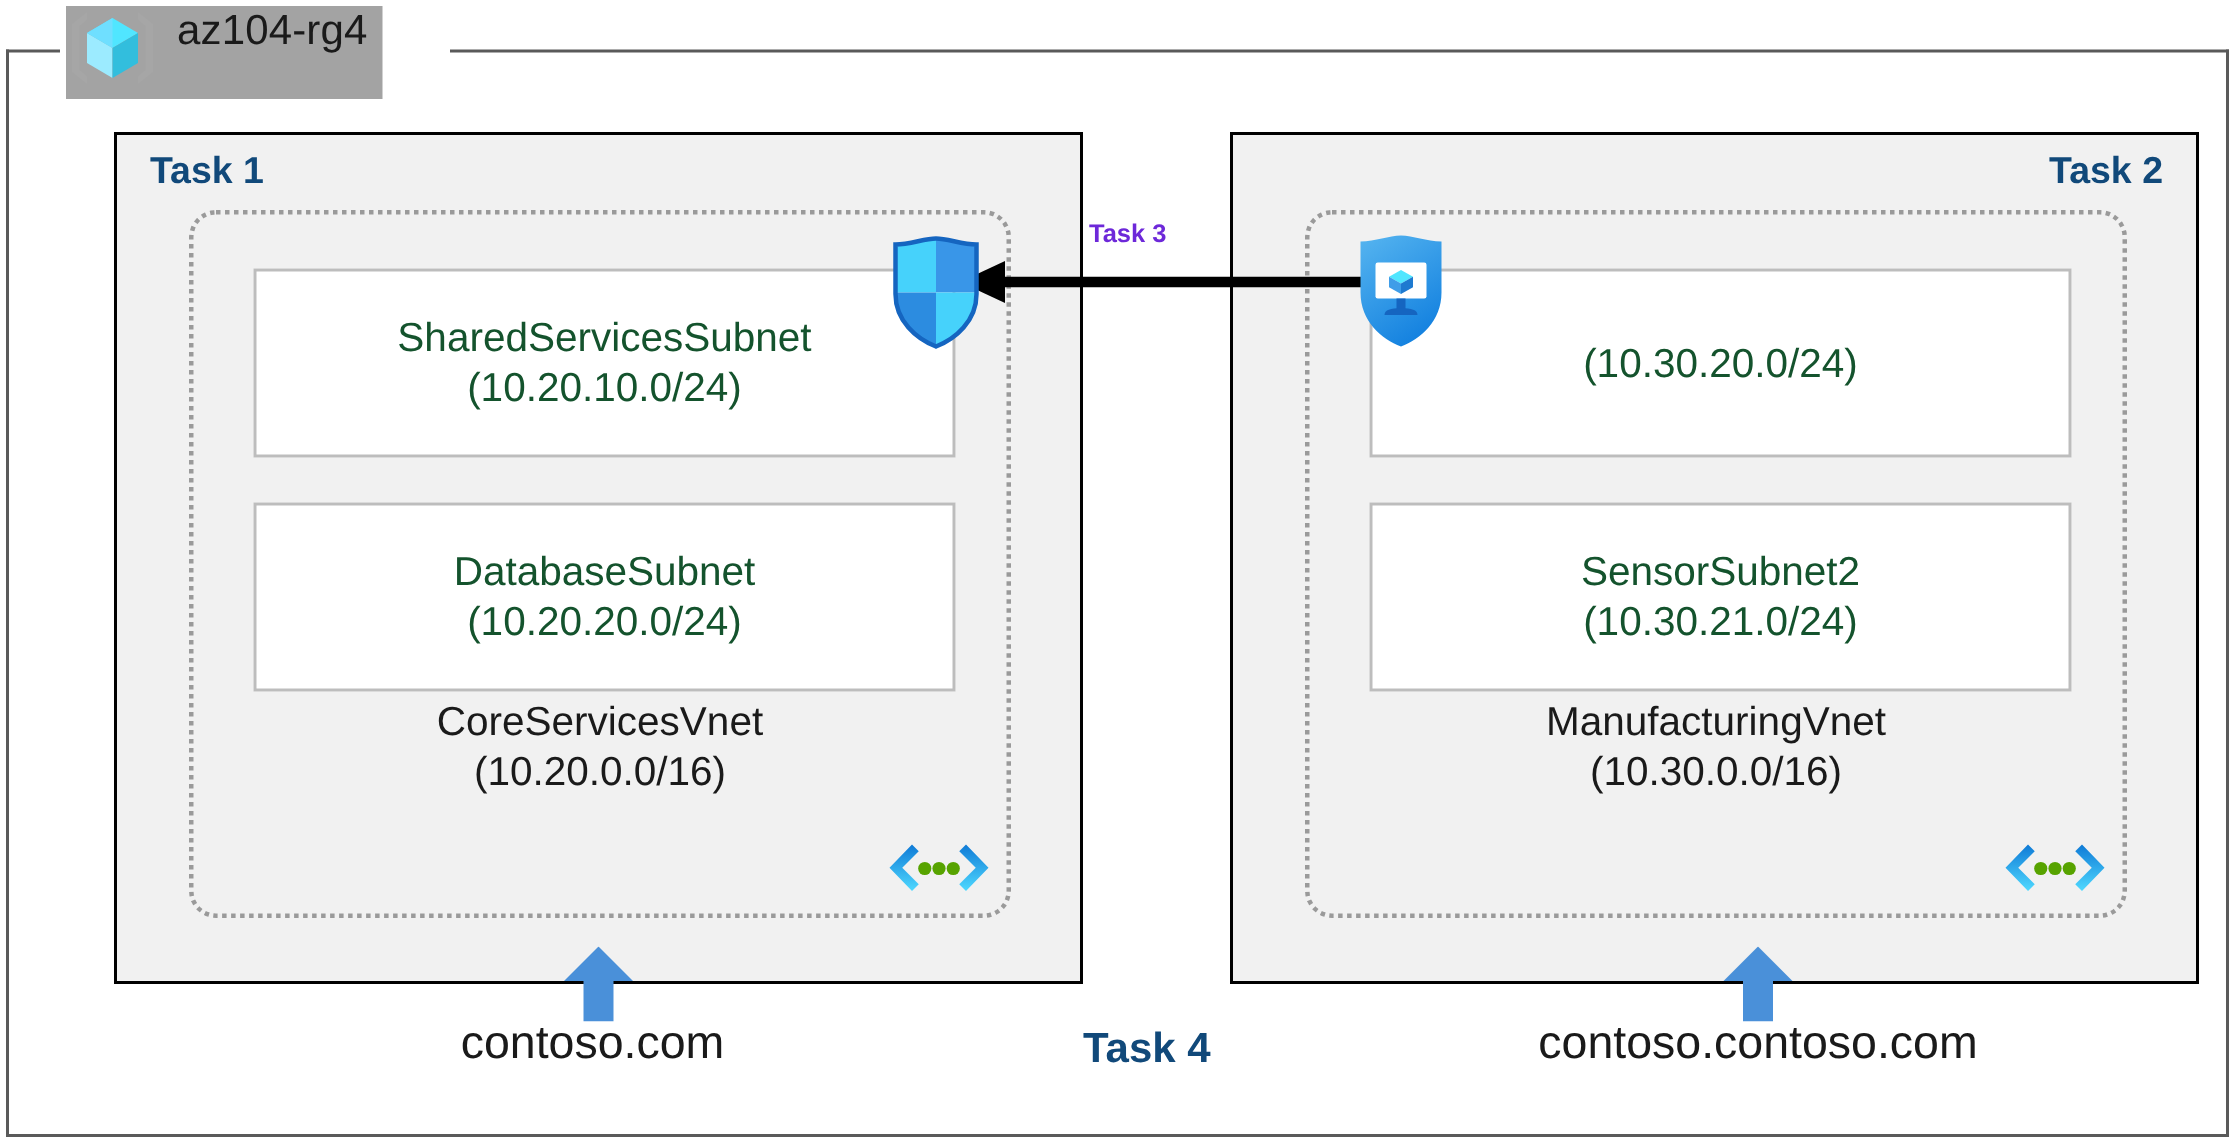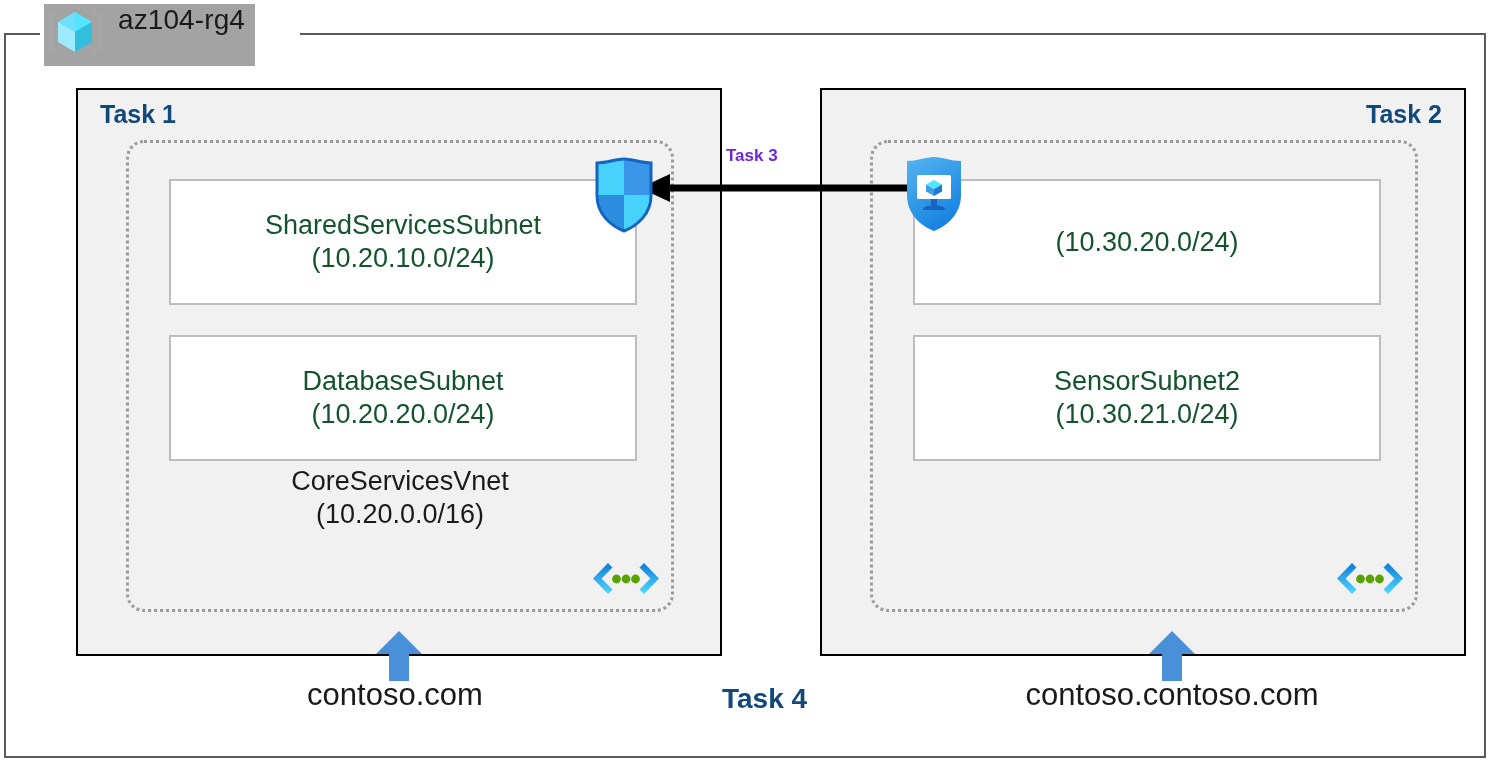--- a/index.html
+++ b/index.html
@@ -253,20 +253,24 @@
 
     <div class="subnet subnet-1">
       <div class="subnet-cidr">(10.30.20.0/24)</div>
     </div>
 
     <div class="subnet subnet-2">
       <div class="subnet-name">SensorSubnet2</div>
       <div class="subnet-cidr">(10.30.21.0/24)</div>
     </div>
 
+    <div class="vnet-name-block">
+      <div class="vnet-name">ManufacturingVnet</div>
+      <div class="vnet-cidr">(10.30.0.0/16)</div>
+    </div>
 
     <span class="vnet-glyph">
       <svg viewBox="0 0 70 46" xmlns="http://www.w3.org/2000/svg">
         <defs>
           <linearGradient id="vnGrad2" x1="0" y1="0" x2="0" y2="1">
             <stop offset="0" stop-color="#0f7ad6"></stop>
               <stop offset="1" stop-color="#4fd9ff"></stop>
           </linearGradient>
         </defs>
         <path d="M17 4 L21.5 8.5 L10.5 19.5 L21.5 30.5 L17 35 L2 19.5 Z" fill="url(#vnGrad2)"></path>

